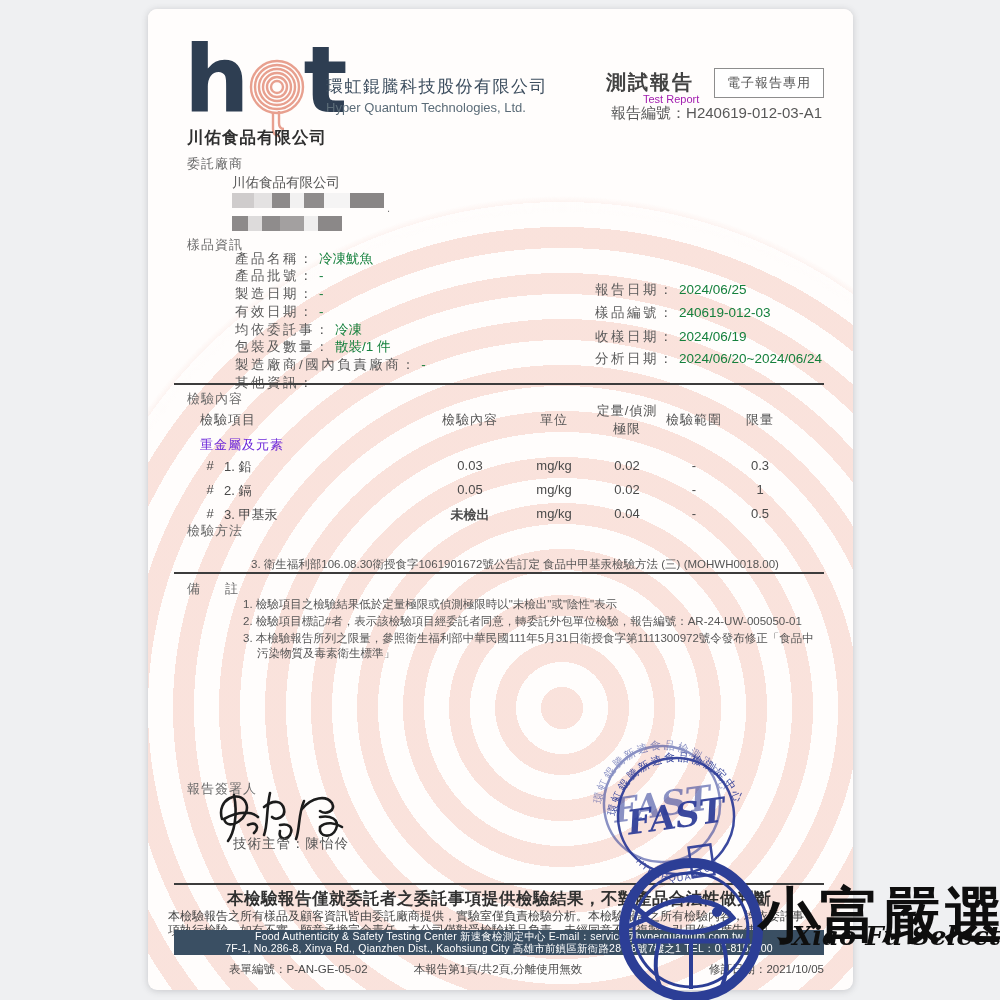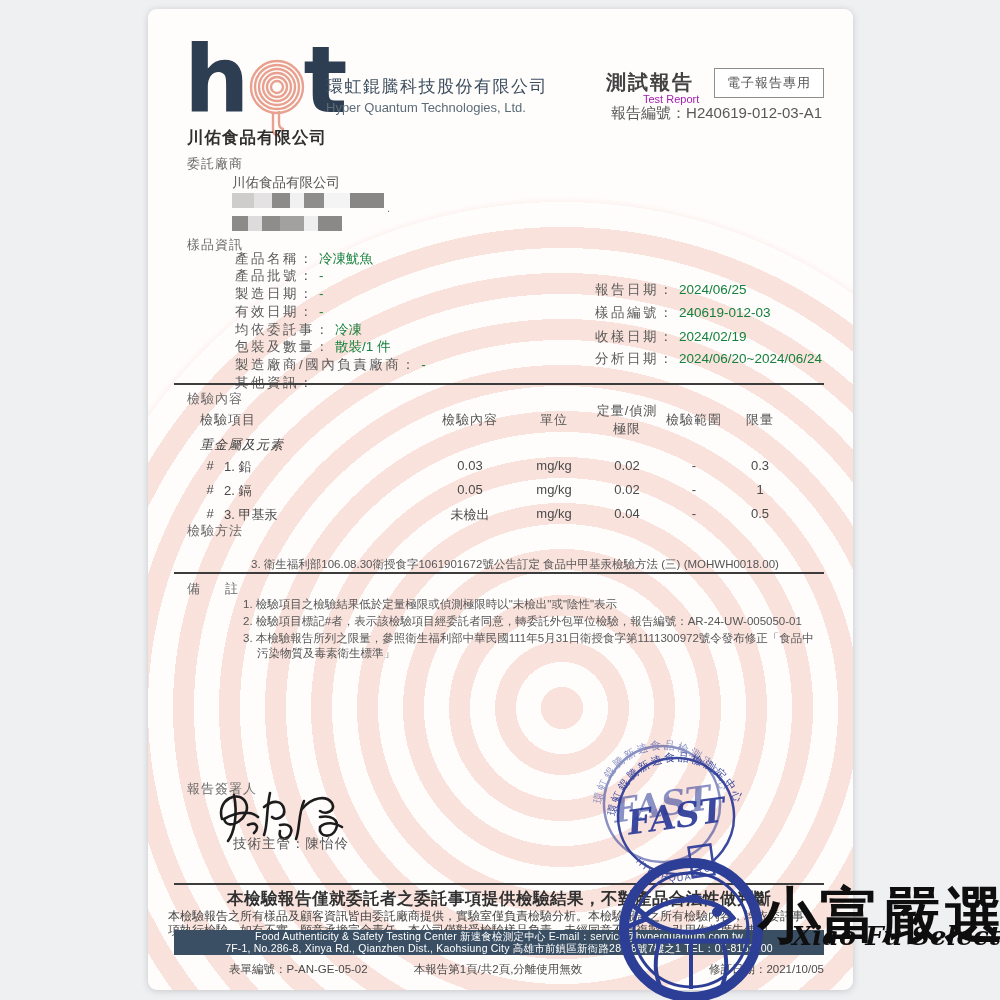--- a/index.html
+++ b/index.html
@@ -46,21 +46,21 @@
   .mosaic-dot{left:239px;top:193px;font-size:11px;color:#777;}
   
   .row{position:absolute;height:18px;font-size:13.5px;white-space:nowrap;}
   .row .lbl{color:#5a5a5a;letter-spacing:2.5px;}
   .row .val{color:#15803d;margin-left:4px;}
   
   .hr{left:26px;width:650px;height:2px;background:#3c3c3c;}
   
   .th{font-size:13px;color:#555;letter-spacing:1px;text-align:center;}
   .cell{position:absolute;width:90px;text-align:center;font-size:13px;color:#4a4a4a;}
-  .tname{font-size:13px;color:#404040;font-style:italic;}
+  .tname{font-size:13px;color:#6d28d9;}
   
   .meth{font-size:11.5px;color:#555;white-space:nowrap;}
   .note{font-size:11.5px;color:#555;padding-left:14px;text-indent:-14px;line-height:15px;}
   
   .disc-b{left:26px;top:879px;width:650px;text-align:center;font-size:16.5px;font-weight:bold;color:#303030;letter-spacing:.5px;white-space:nowrap;}
   .disc-s{left:20px;width:658px;font-size:12px;color:#434343;white-space:nowrap;}
   .bar{left:26px;top:921px;width:650px;height:25px;background:#3a4f63;color:#fff;
        display:flex;flex-direction:column;align-items:center;justify-content:center;gap:1px;}
   .bar div{font-size:10.5px;line-height:11.5px;white-space:nowrap;letter-spacing:.2px;}
   .foot{top:953px;font-size:11.5px;color:#4a4a4a;}
@@ -113,21 +113,21 @@
     <div class="row" style="left:87px;top:258px;"><span class="lbl">產品批號：</span><span class="val">-</span></div>
     <div class="row" style="left:87px;top:276px;"><span class="lbl">製造日期：</span><span class="val">-</span></div>
     <div class="row" style="left:87px;top:294px;"><span class="lbl">有效日期：</span><span class="val">-</span></div>
     <div class="row" style="left:87px;top:312px;"><span class="lbl">均依委託事：</span><span class="val">冷凍</span></div>
     <div class="row" style="left:87px;top:329px;"><span class="lbl">包裝及數量：</span><span class="val">散裝/1 件</span></div>
     <div class="row" style="left:87px;top:347px;"><span class="lbl">製造廠商/國內負責廠商：</span><span class="val">-</span></div>
     <div class="row" style="left:87px;top:365px;"><span class="lbl">其他資訊：</span><span class="val">-</span></div>
 
     <div class="row" style="left:447px;top:272px;"><span class="lbl">報告日期：</span><span class="val">2024/06/25</span></div>
     <div class="row" style="left:447px;top:295px;"><span class="lbl">樣品編號：</span><span class="val">240619-012-03</span></div>
-    <div class="row" style="left:447px;top:319px;"><span class="lbl">收樣日期：</span><span class="val">2024/02/19</span></div>
+    <div class="row" style="left:447px;top:319px;"><span class="lbl">收樣日期：</span><span class="val">2024/06/19</span></div>
     <div class="row" style="left:447px;top:341px;"><span class="lbl">分析日期：</span><span class="val">2024/06/20~2024/06/24</span></div>
 
     <div class="abs hr" style="top:374px;"></div>
 
     <div class="abs sec" style="left:39px;top:381px;">檢驗內容</div>
     <div class="abs th" style="left:52px;top:402px;text-align:left;">檢驗項目</div>
     <div class="abs th" style="left:277px;top:402px;width:90px;">檢驗內容</div>
     <div class="abs th" style="left:361px;top:402px;width:90px;">單位</div>
     <div class="abs th" style="left:434px;top:393px;width:90px;">
       <div>定量/偵測</div>
@@ -152,21 +152,21 @@
       <span class="cell" style="left:76px;top:473px;width:120px;text-align:left;">2. 鎘</span>
       <span class="cell" style="left:277px;top:473px;">0.05</span>
       <span class="cell" style="left:361px;top:473px;">mg/kg</span>
       <span class="cell" style="left:434px;top:473px;">0.02</span>
       <span class="cell" style="left:501px;top:473px;">-</span>
       <span class="cell" style="left:567px;top:473px;">1</span>
     </div>
     <div>
       <span class="cell" style="left:55px;top:497px;width:14px;">#</span>
       <span class="cell" style="left:76px;top:497px;width:120px;text-align:left;">3. 甲基汞</span>
-      <span class="cell" style="left:277px;top:497px;">未檢出</span>
+      <span class="cell" style="left:277px;top:497px;font-weight:bold;">未檢出</span>
       <span class="cell" style="left:361px;top:497px;">mg/kg</span>
       <span class="cell" style="left:434px;top:497px;">0.04</span>
       <span class="cell" style="left:501px;top:497px;">-</span>
       <span class="cell" style="left:567px;top:497px;">0.5</span>
     </div>
 
     <div class="abs sec" style="left:39px;top:513px;">檢驗方法</div>
     <div class="abs meth" style="left:103px;top:548px;">3. 衛生福利部106.08.30衛授食字1061901672號公告訂定 食品中甲基汞檢驗方法 (三) (MOHWH0018.00)</div>
 
     <div class="abs hr" style="top:563px;"></div>

